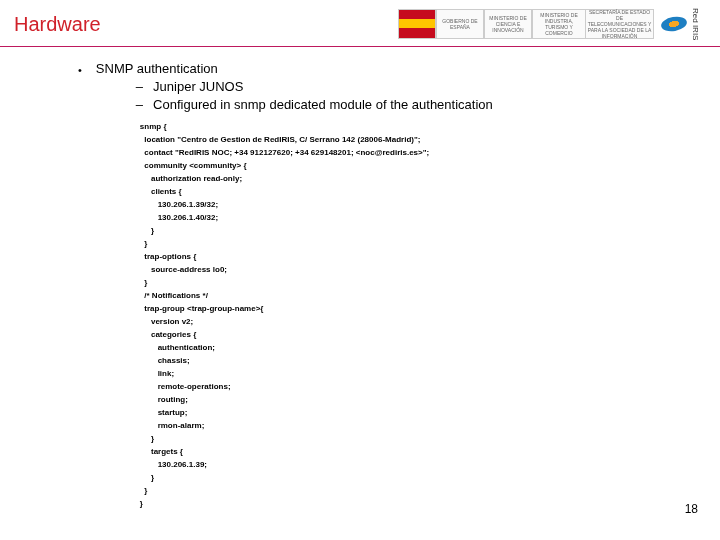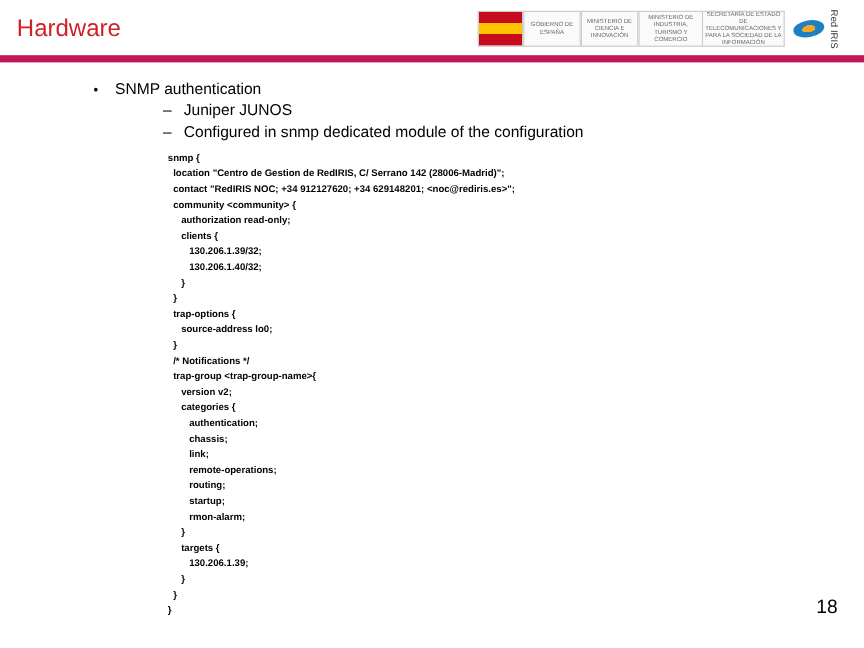--- a/index.html
+++ b/index.html
@@ -9,21 +9,21 @@
       background: #fff;
       font-family: Arial, Helvetica, sans-serif;
       position: relative;
       overflow: hidden;
     }
     .header {
       display: flex;
       justify-content: space-between;
       align-items: center;
       padding: 8px 14px 6px 14px;
-      border-bottom: 6px solid #be185d;
+      border-bottom: 1px solid #be185d;
     }
     .title {
       font-size: 20px;
       color: #d0212a;
       font-weight: 400;
     }
     .logo-strip {
       display: flex;
       gap: 0;
       align-items: center;
@@ -87,21 +87,21 @@
       font-size: 8px;
       font-weight: bold;
       line-height: 13px;
       color: #000;
       white-space: pre;
     }
     .page-num {
       position: absolute;
       right: 22px;
       bottom: 24px;
-      font-size: 16px;
+      font-size: 12px;
       color: #000;
     }
   </style>
 </head>
 <body>
 
 <div class="header">
   <div class="title">Hardware</div>
   <div class="logo-strip">
     <div class="logo-box logo-flag"></div>
@@ -121,21 +121,21 @@
     <span class="bullet-dot">•</span>
     <div>
       <div>SNMP authentication</div>
       <div class="sub-list">
         <div class="sub-item">
           <span class="dash">–</span>
           <span>Juniper JUNOS</span>
         </div>
         <div class="sub-item">
           <span class="dash">–</span>
-          <span>Configured in snmp dedicated module of the configuration</span>
+          <span>Configured in snmp dedicated module of the authentication</span>
         </div>
       </div>
       <div class="code-block">snmp {
   location "Centro de Gestion de RedIRIS, C/ Serrano 142 (28006-Madrid)";
   contact "RedIRIS NOC; +34 912127620; +34 629148201; &lt;noc@rediris.es&gt;";
   community &lt;community&gt; {
      authorization read-only;
      clients {
         130.206.1.39/32;
         130.206.1.40/32;

